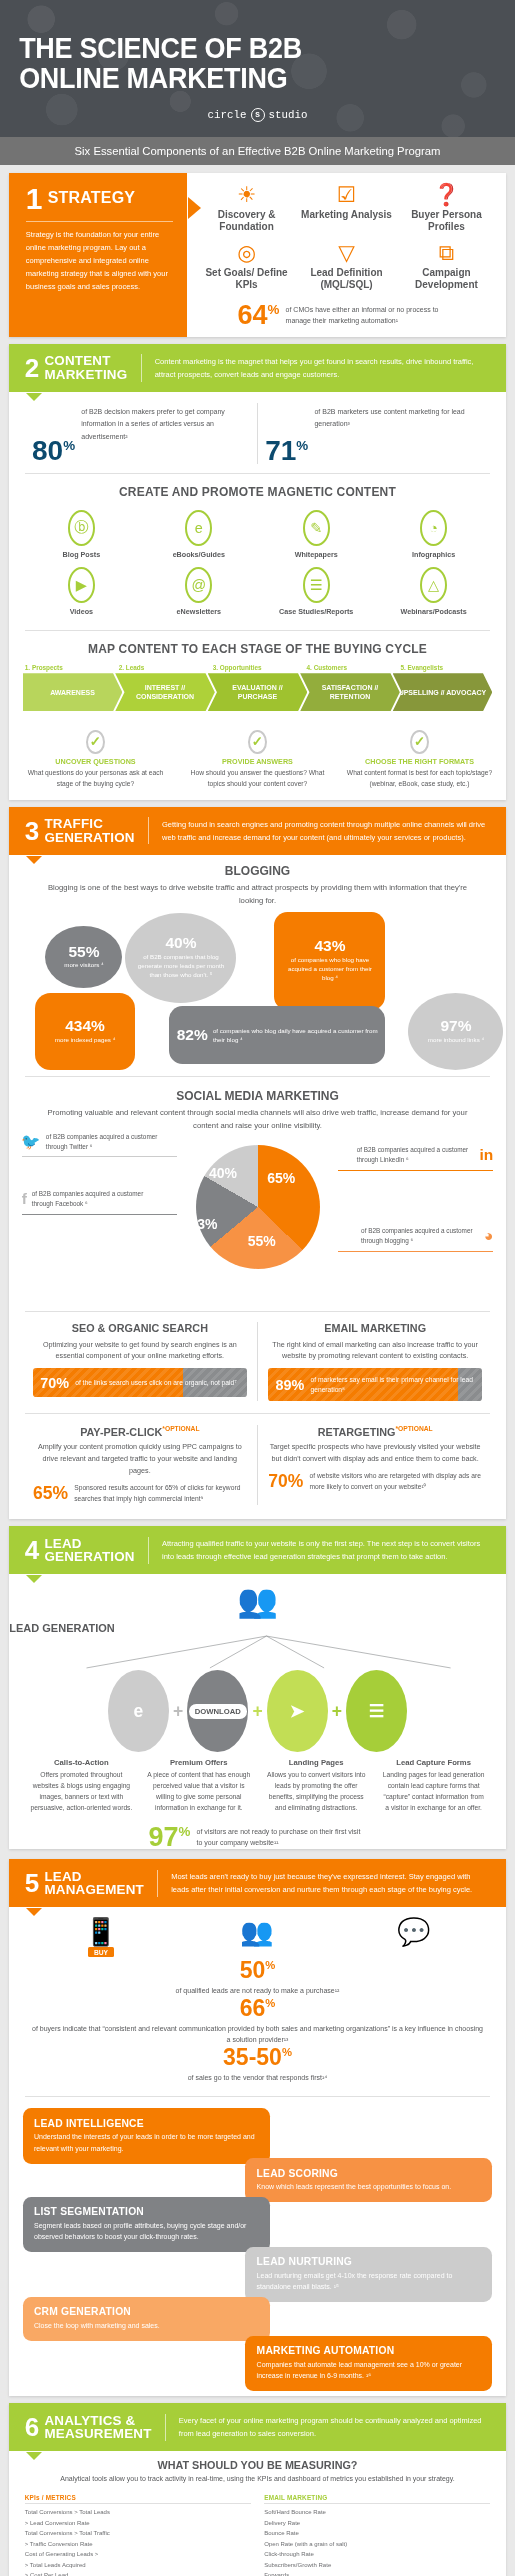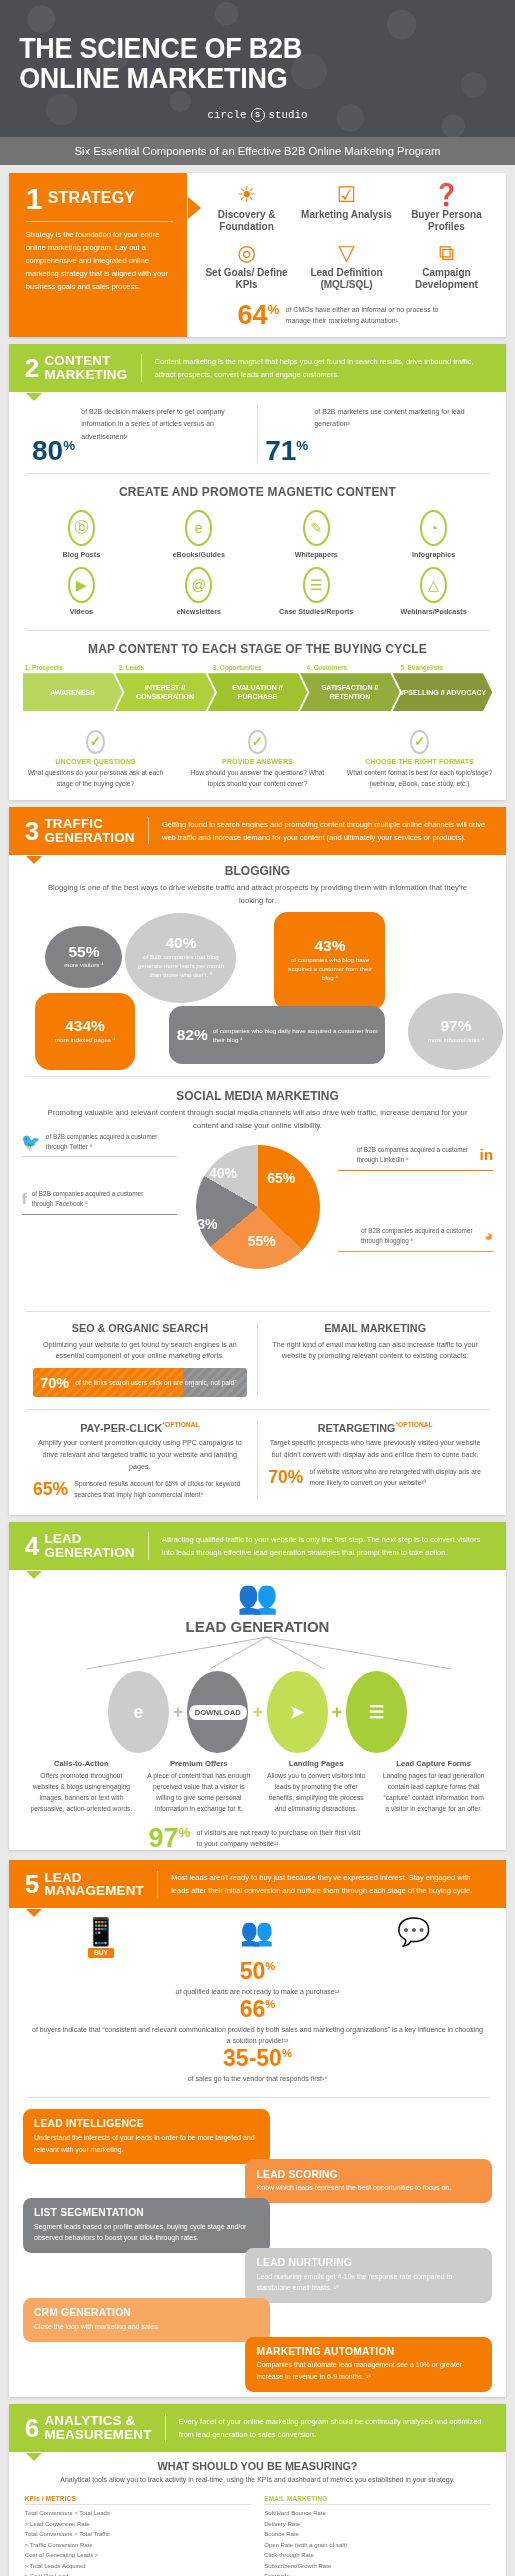--- a/index.html
+++ b/index.html
@@ -212,21 +212,21 @@
   }
   .bar-stat .bv { font-size: 14.4px; font-weight: bold; }
   .bar-stat .bt { font-size: 6.7px; line-height: 1.5; }
   .opt { color: #f57c00; font-size: 6.7px; font-weight: bold; vertical-align: super; }
   .inline-stat { display: flex; gap: 6.2px; align-items: center; text-align: left; }
   .inline-stat .v { font-size: 17.5px; font-weight: bold; color: #f57c00; }
   .inline-stat .t { font-size: 6.7px; line-height: 1.6; }
 
   
   .people-icon { text-align: center; font-size: 33px; color: #a6ce39; padding: 7.2px 0 2.1px 0; }
-  .lg-title { text-align: center; font-size: 15px; font-weight: bold; color: #58595b; }
+  .lg-title { text-align: left; font-size: 11px; font-weight: bold; color: #58595b; }
   .lg-lines { height: 36px; position: relative; }
   .lg-ovals { display: flex; align-items: center; justify-content: center; gap: 0; padding: 0 13.4px; }
   .lg-oval {
     width: 61px; height: 82px; border-radius: 50%;
     display: flex; align-items: center; justify-content: center;
     color: #fff; font-size: 17.5px; font-weight: bold;
   }
   .plus { font-size: 17.5px; font-weight: bold; padding: 0 4.1px; }
   .lg-caps { display: grid; grid-template-columns: repeat(4,1fr); padding: 5.2px 13.4px 2.1px 13.4px; }
   .lg-caps .c { text-align: center; padding: 0 6.2px; }
@@ -506,20 +506,24 @@
         <h3>SEO &amp; ORGANIC SEARCH</h3>
         <p class="d">Optimizing your website to get found by search engines is an essential component of your online marketing efforts.</p>
         <div class="bar-stat">
           <span class="bv">70%</span>
           <span class="bt">of the links search users click on are organic, not paid⁷</span>
         </div>
       </div>
       <div class="c">
         <h3>EMAIL MARKETING</h3>
         <p class="d">The right kind of email marketing can also increase traffic to your website by promoting relevant content to existing contacts.</p>
+        <div class="bar-stat b89">
+          <span class="bv">89%</span>
+          <span class="bt">of marketers say email is their primary channel for lead generation⁸</span>
+        </div>
       </div>
     </div>
 
     <div class="hr-light"></div>
     <div class="twocol">
       <div class="c">
         <h3>
           <span>PAY-PER-CLICK</span><span class="opt">*OPTIONAL</span>
         </h3>
         <p class="d">Amplify your content promotion quickly using PPC campaigns to drive relevant and targeted traffic to your website and landing pages.</p>

